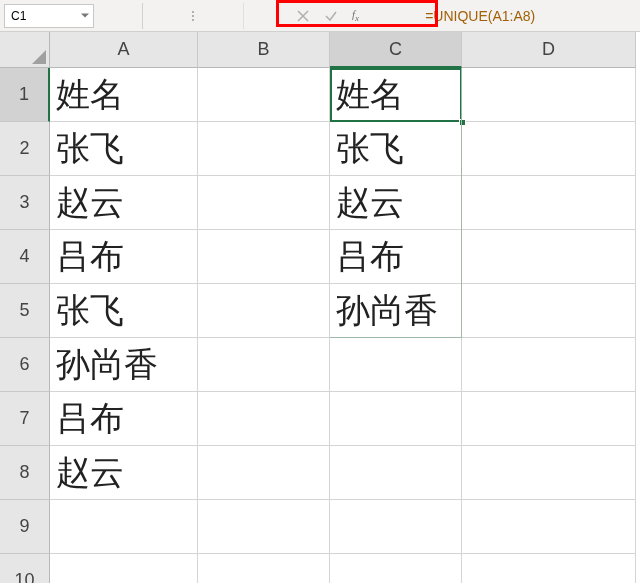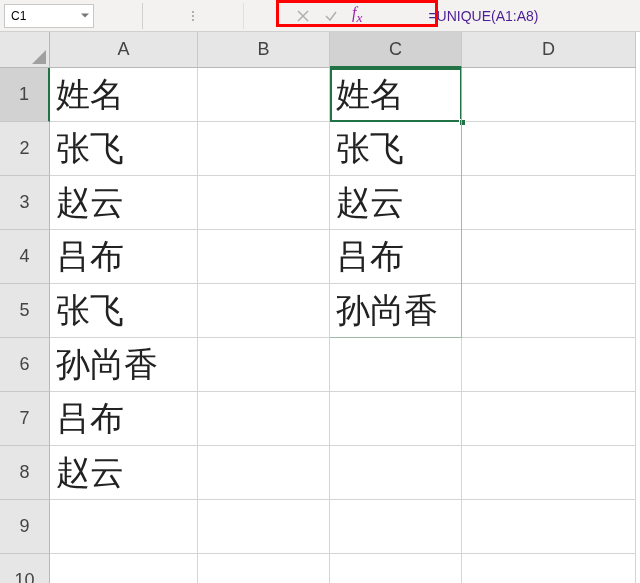--- a/index.html
+++ b/index.html
@@ -11,22 +11,22 @@
     .name-box { width: 72px; height: 100%; border: none; padding: 0 6px; font-size: 12px; outline: none; }
     .name-dropdown { width: 16px; height: 100%; display: flex; align-items: center; justify-content: center; color: #666; cursor: pointer; }
     .name-dropdown svg { width: 8px; height: 6px; }
     .fb-sep { width: 1px; height: 26px; background: #d0d0d0; margin: 0 8px; }
     .fb-dots { width: 4px; display: flex; flex-direction: column; justify-content: center; gap: 2px; align-items: center; }
     .fb-dots span { width: 2px; height: 2px; background: #999; border-radius: 50%; }
     .fb-sep2 { width: 1px; height: 26px; background: #e0e0e0; margin: 0 12px 0 8px; }
     .fb-icons { display: flex; align-items: center; gap: 14px; margin-right: 8px; }
     .fb-icon { color: #b0b0b0; display: flex; align-items: center; justify-content: center; }
     .fb-icon svg { width: 14px; height: 14px; }
-    .fb-fx { font-style: italic; font-family: 'Times New Roman', serif; font-size: 16px; color: #a21caf; margin-right: 12px; }
-    .formula-input { flex: 1; height: 24px; padding: 0 6px; font-size: 14px; background: transparent; display: flex; align-items: center; color: #4c1d95; }
+    .fb-fx { font-style: italic; font-family: 'Times New Roman', serif; font-size: 11px; color: #737373; margin-right: 12px; }
+    .formula-input { flex: 1; height: 24px; padding: 0 6px; font-size: 14px; background: transparent; display: flex; align-items: center; color: #a16207; }
     .highlight-box { position: absolute; border: 3px solid #ff0000; pointer-events: none; }
     
     
     .grid-area { position: relative; }
     .row-line { display: flex; }
     .corner-cell { width: 50px; height: 36px; background: #e6e6e6; border-right: 1px solid #b8b8b8; border-bottom: 1px solid #b8b8b8; position: relative; }
     .corner-cell::after { content: ''; position: absolute; right: 3px; bottom: 3px; width: 0; height: 0; border-left: 14px solid transparent; border-bottom: 14px solid #a0a0a0; }
     .col-header { height: 36px; background: #e6e6e6; border-right: 1px solid #c8c8c8; border-bottom: 1px solid #b8b8b8; display: flex; align-items: center; justify-content: center; font-size: 18px; color: #444; cursor: pointer; }
     .col-header.sel { background: #d2d2d2; border-bottom: 2px solid #217346; }
     .row-header { width: 50px; background: #e6e6e6; border-right: 1px solid #b8b8b8; border-bottom: 1px solid #c8c8c8; display: flex; align-items: center; justify-content: center; font-size: 18px; color: #444; cursor: pointer; }

